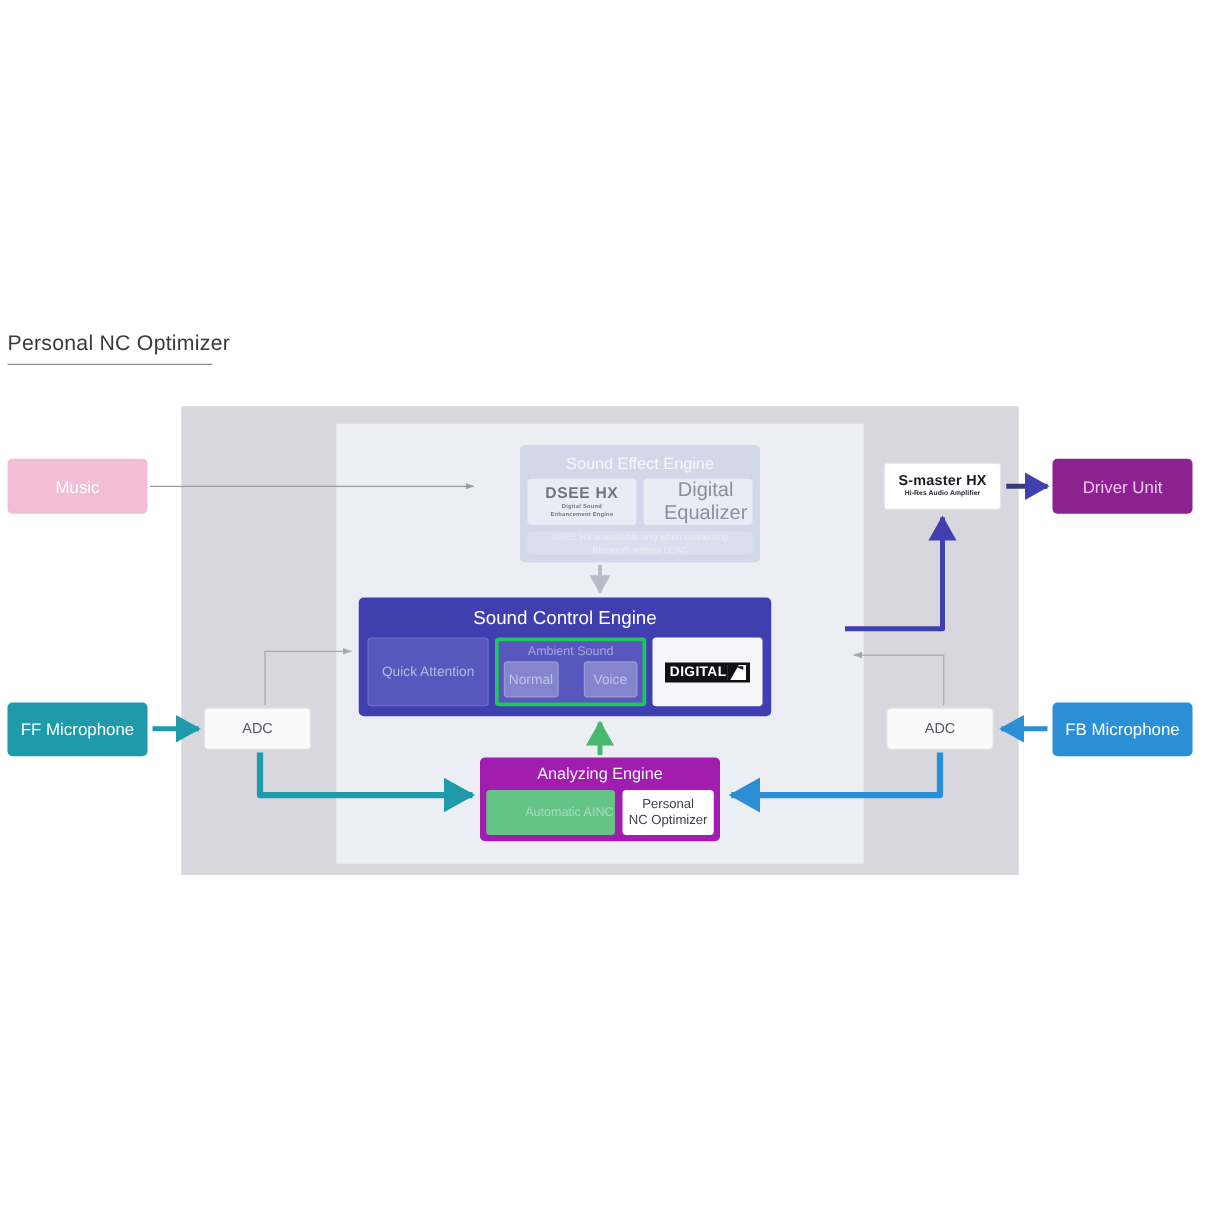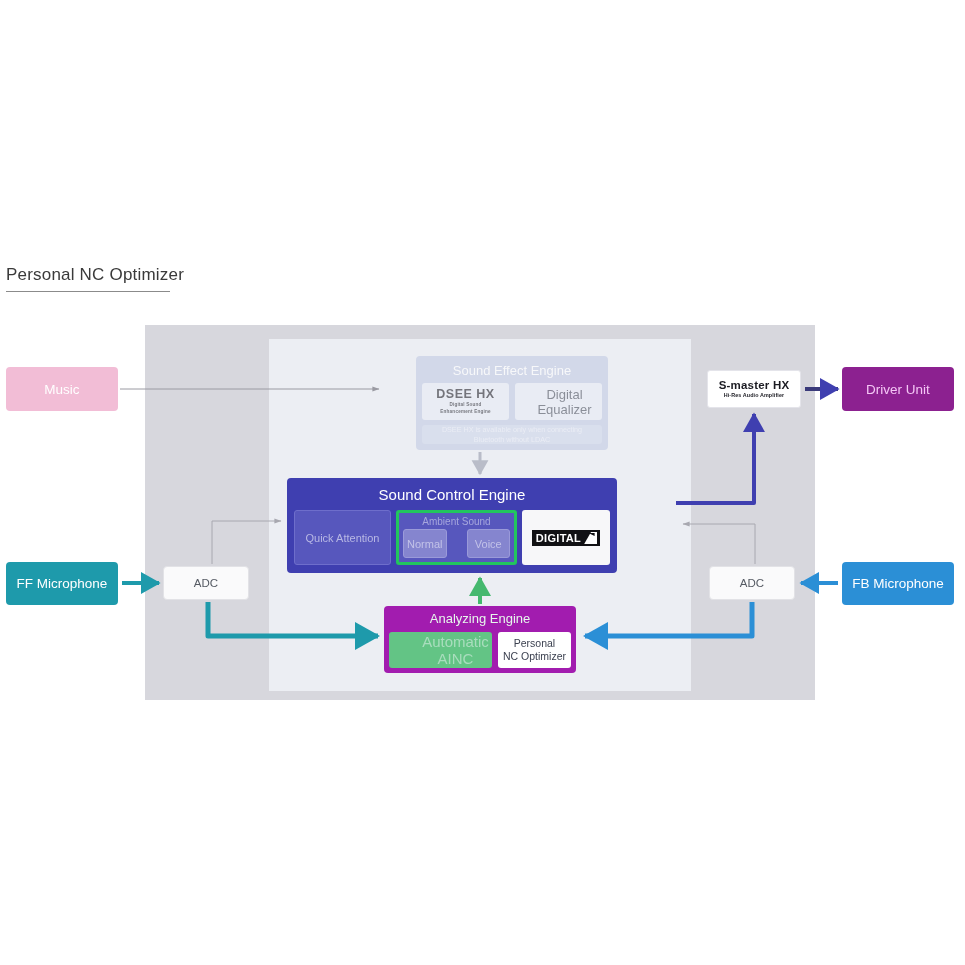--- a/index.html
+++ b/index.html
@@ -158,21 +158,21 @@
   }
   #dsee-sub {
     font-size: 4.6px;
     font-weight: bold;
     color: #2b2b33;
     line-height: 5.6px;
     letter-spacing: 0.2px;
     margin-top: 1px;
   }
   #digital-eq-label {
-    font-size: 13px;
+    font-size: 16px;
     color: #4f5461;
     padding-left: 12px;
   }
   #see-note {
     margin-top: 5px;
     width: 100%;
     height: 26px;
     background: #cfd6ea;
     border-radius: 3px;
     color: #e9edf7;
@@ -304,21 +304,21 @@
     height: 36px;
   }
   #automatic-ainc {
     flex: 1;
     background: #63c485;
     border-radius: 3px;
     display: flex;
     align-items: center;
     justify-content: center;
     color: #a9ddbd;
-    font-size: 15px;
+    font-size: 10px;
     padding-left: 30px;
   }
   #personal-nc-optimizer {
     flex: 1;
     background: #ffffff;
     border-radius: 3px;
     display: flex;
     align-items: center;
     justify-content: center;
     color: #3c4150;

